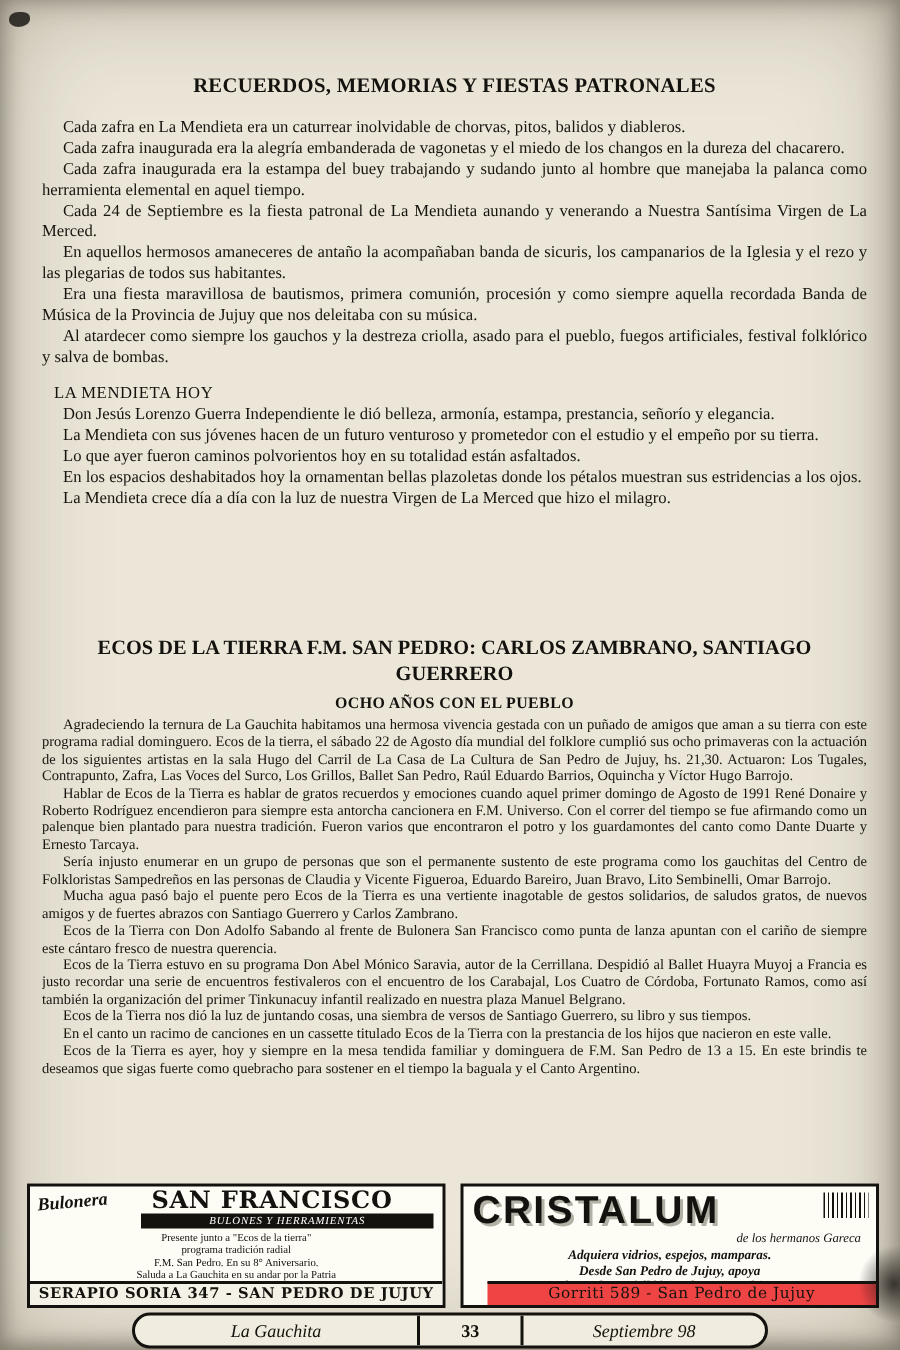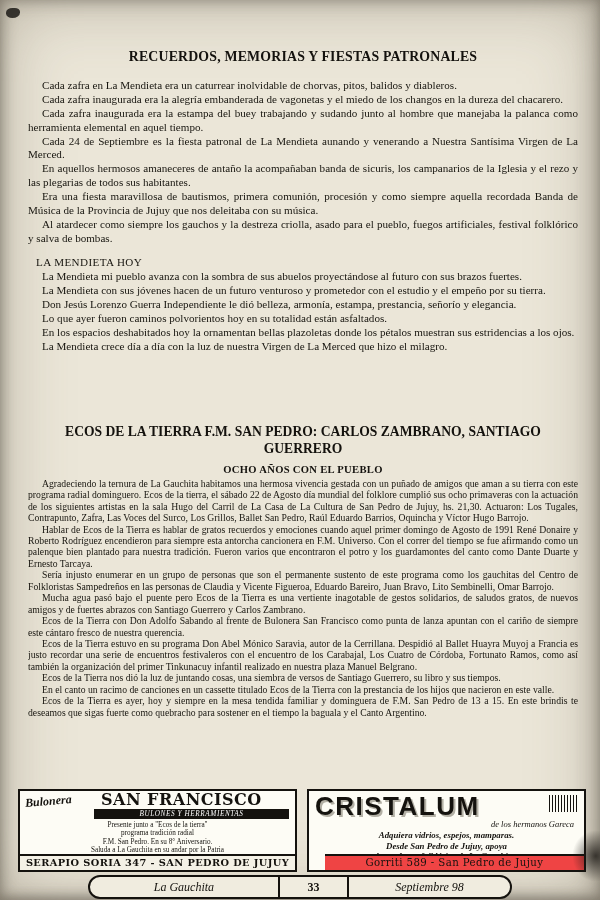--- a/index.html
+++ b/index.html
@@ -112,23 +112,22 @@
     <div class="col col-left">
       <h2 class="left-title">RECUERDOS, MEMORIAS Y FIESTAS PATRONALES</h2>
       <p class="body">Cada zafra en La Mendieta era un caturrear inolvidable de chorvas, pitos, balidos y diableros.</p>
       <p class="body">Cada zafra inaugurada era la alegría embanderada de vagonetas y el miedo de los changos en la dureza del chacarero.</p>
       <p class="body">Cada zafra inaugurada era la estampa del buey trabajando y sudando junto al hombre que manejaba la palanca como herramienta elemental en aquel tiempo.</p>
       <p class="body">Cada 24 de Septiembre es la fiesta patronal de La Mendieta aunando y venerando a Nuestra Santísima Virgen de La Merced.</p>
       <p class="body">En aquellos hermosos amaneceres de antaño la acompañaban banda de sicuris, los campanarios de la Iglesia y el rezo y las plegarias de todos sus habitantes.</p>
       <p class="body">Era una fiesta maravillosa de bautismos, primera comunión, procesión y como siempre aquella recordada Banda de Música de la Provincia de Jujuy que nos deleitaba con su música.</p>
       <p class="body">Al atardecer como siempre los gauchos y la destreza criolla, asado para el pueblo, fuegos artificiales, festival folklórico y salva de bombas.</p>
       <p class="subheading">LA MENDIETA HOY</p>
-      <p class="body">La Mendieta mi pueblo avanza con la sombra de sus abuelos proyectándose al futuro con sus brazos fuertes.</p>
+      <p class="body">Don Jesús Lorenzo Guerra Independiente le dió belleza, armonía, estampa, prestancia, señorío y elegancia.</p>
       <p class="body">La Mendieta con sus jóvenes hacen de un futuro venturoso y prometedor con el estudio y el empeño por su tierra.</p>
-      <p class="body">Don Jesús Lorenzo Guerra Independiente le dió belleza, armonía, estampa, prestancia, señorío y elegancia.</p>
       <p class="body">Lo que ayer fueron caminos polvorientos hoy en su totalidad están asfaltados.</p>
       <p class="body">En los espacios deshabitados hoy la ornamentan bellas plazoletas donde los pétalos muestran sus estridencias a los ojos.</p>
       <p class="body">La Mendieta crece día a día con la luz de nuestra Virgen de La Merced que hizo el milagro.</p>
     </div>
 
     <div class="col col-right">
       <h2 class="right-title">ECOS DE LA TIERRA F.M. SAN PEDRO: CARLOS ZAMBRANO, SANTIAGO GUERRERO</h2>
       <h3 class="right-sub">OCHO AÑOS CON EL PUEBLO</h3>
       <p class="body">Agradeciendo la ternura de La Gauchita habitamos una hermosa vivencia gestada con un puñado de amigos que aman a su tierra con este programa radial dominguero. Ecos de la tierra, el sábado 22 de Agosto día mundial del folklore cumplió sus ocho primaveras con la actuación de los siguientes artistas en la sala Hugo del Carril de La Casa de La Cultura de San Pedro de Jujuy, hs. 21,30. Actuaron: Los Tugales, Contrapunto, Zafra, Las Voces del Surco, Los Grillos, Ballet San Pedro, Raúl Eduardo Barrios, Oquincha y Víctor Hugo Barrojo.</p>
       <p class="body">Hablar de Ecos de la Tierra es hablar de gratos recuerdos y emociones cuando aquel primer domingo de Agosto de 1991 René Donaire y Roberto Rodríguez encendieron para siempre esta antorcha cancionera en F.M. Universo. Con el correr del tiempo se fue afirmando como un palenque bien plantado para nuestra tradición. Fueron varios que encontraron el potro y los guardamontes del canto como Dante Duarte y Ernesto Tarcaya.</p>

